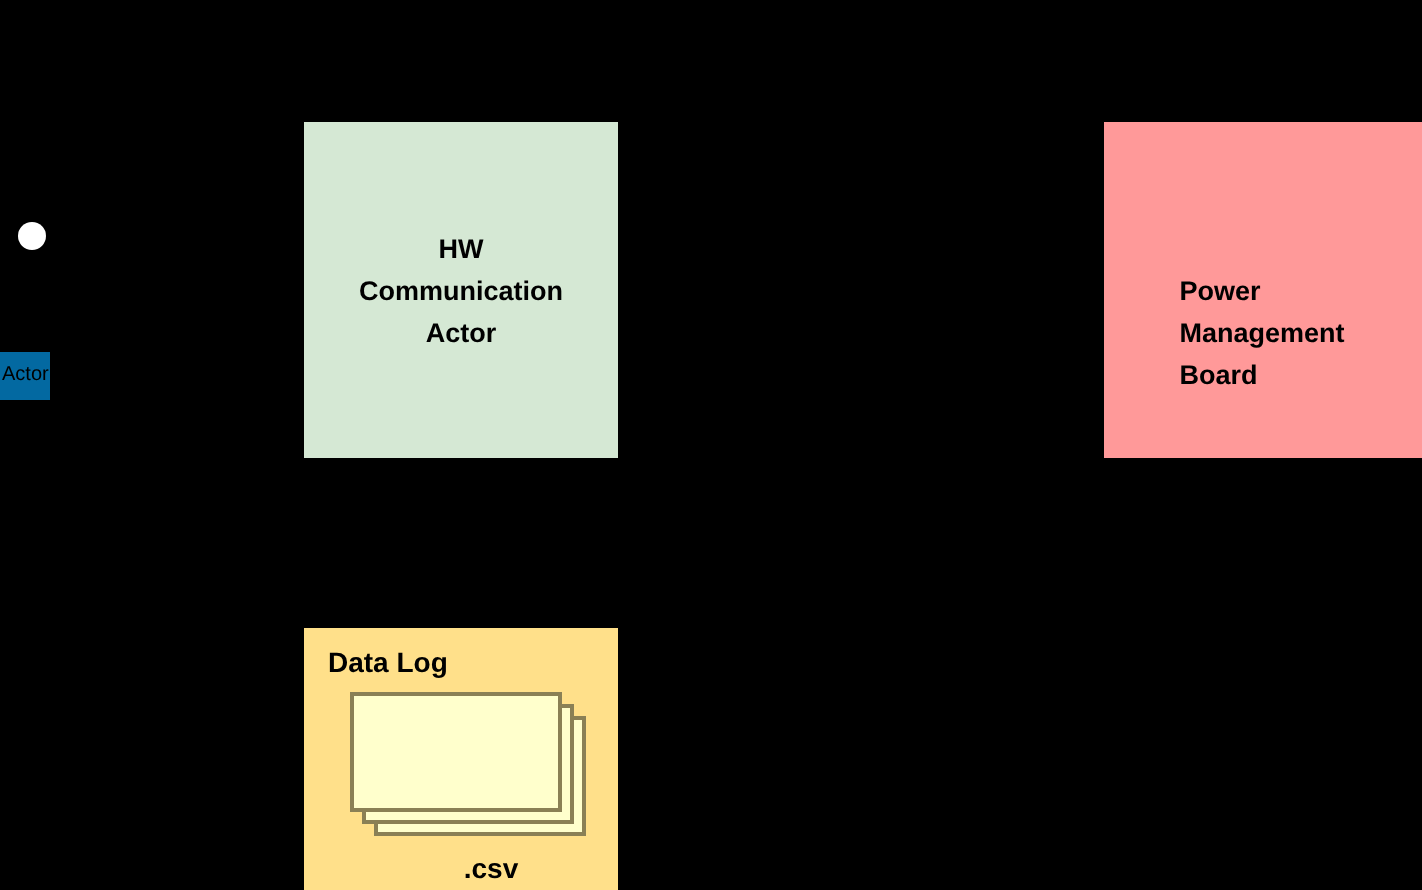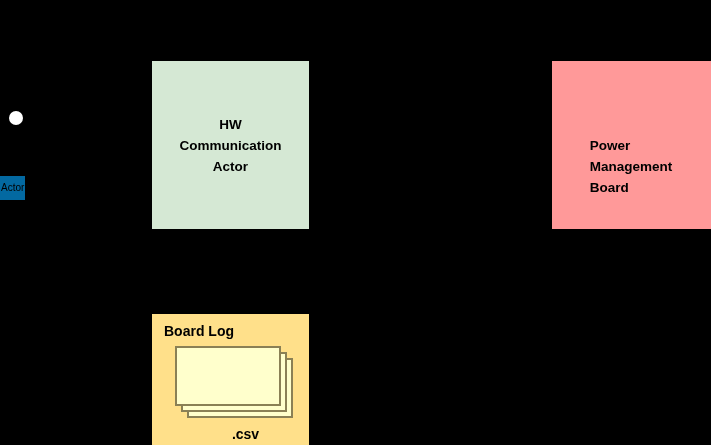--- a/index.html
+++ b/index.html
@@ -174,21 +174,21 @@
 Actor</div>
   </div>
 
   <div id="pmb-box" class="node-box">
     <div id="pmb-label">Power
 Management
 Board</div>
   </div>
 
   <div id="datalog-box" class="node-box">
-    <div id="datalog-title">Board Log</div>
+    <div id="datalog-title">Data Log</div>
 
     <div id="doc-stack">
       <div id="doc-sheet-3" class="doc-sheet"></div>
       <div id="doc-sheet-2" class="doc-sheet"></div>
       <div id="doc-sheet-1" class="doc-sheet"></div>
     </div>
 
     <div id="datalog-ext">.csv</div>
   </div>
 

